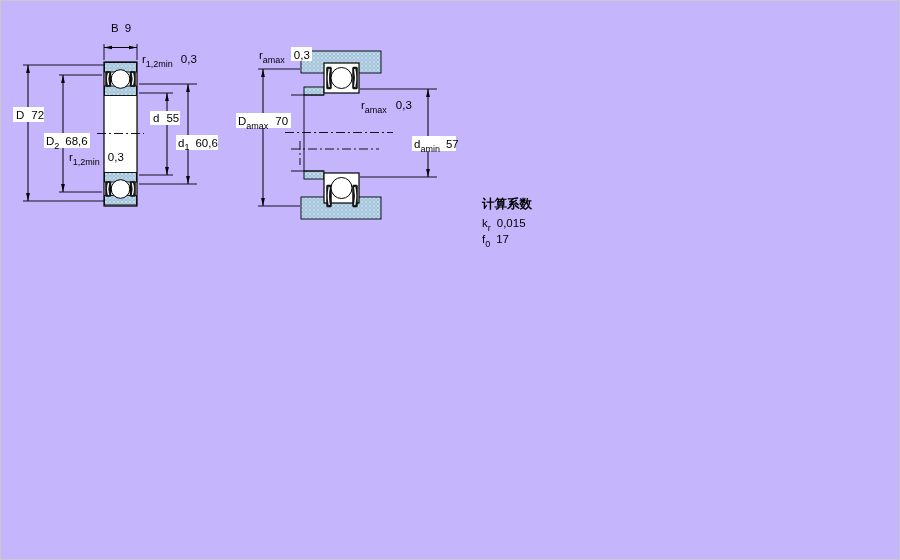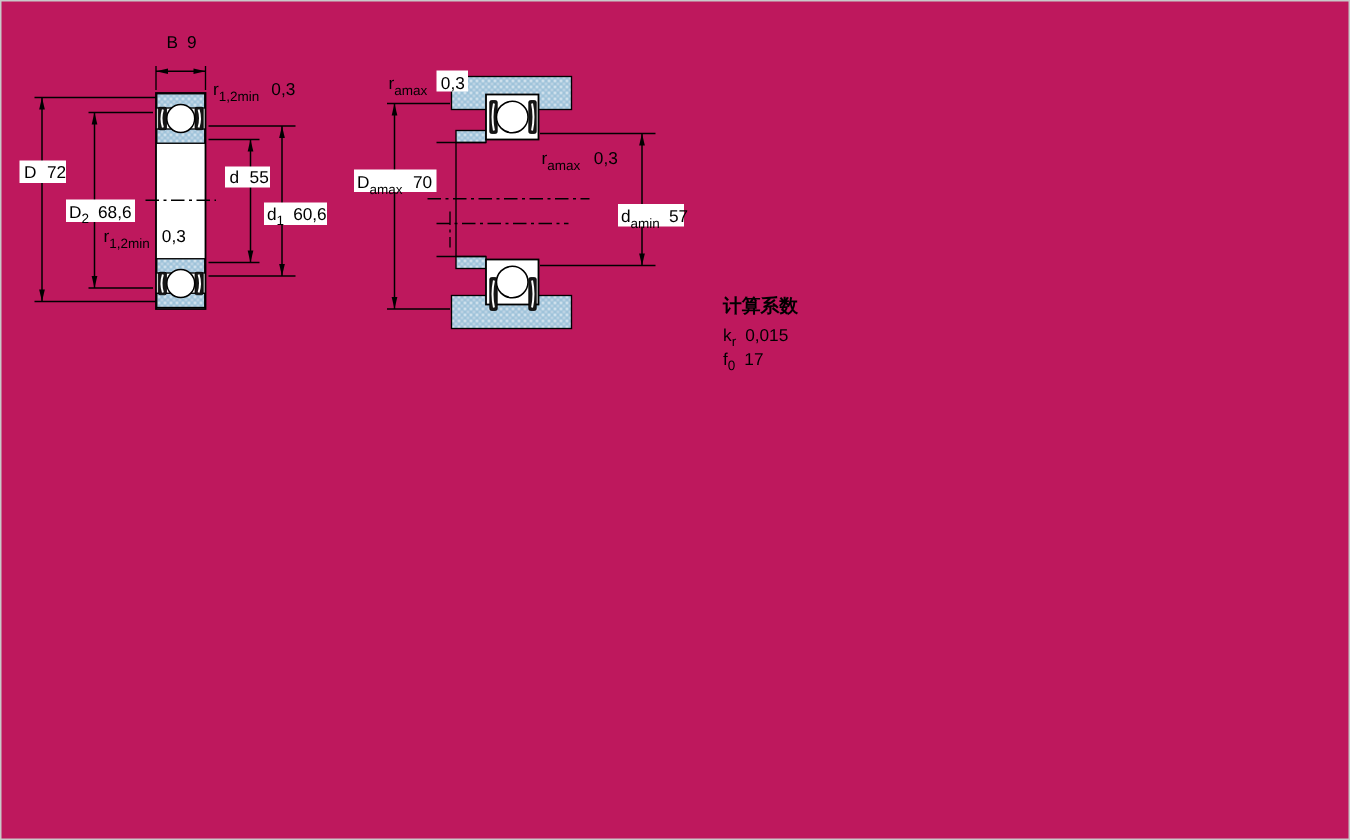--- a/index.html
+++ b/index.html
@@ -1,20 +1,20 @@
 <!DOCTYPE html>
 <html><head>
 <meta charset="utf-8">
 <style>
   html,body{margin:0;padding:0;background:#fff;}
   .page{
     position:relative;
     width:898px;height:558px;
     border:1px solid #c9c9c9;
-    background:#be185d;
+    background:#c4b5fd;
     font-family:"Liberation Sans", sans-serif;
   }
   svg{display:block;}
   text{fill:#000;font-family:"Liberation Sans", sans-serif;font-size:11.5px;}
   .sub{font-size:9px;}
   .cjk-title{font-size:12.5px;font-weight:bold;}
   .dimline{stroke:#000;stroke-width:1;fill:none;}
   .thin{stroke:#000;stroke-width:0.9;fill:none;}
   .outline{stroke:#000;stroke-width:1.2;fill:#ffffff;}
   .axis{stroke:#000;stroke-width:0.9;fill:none;stroke-dasharray:9 3 2 3;}

